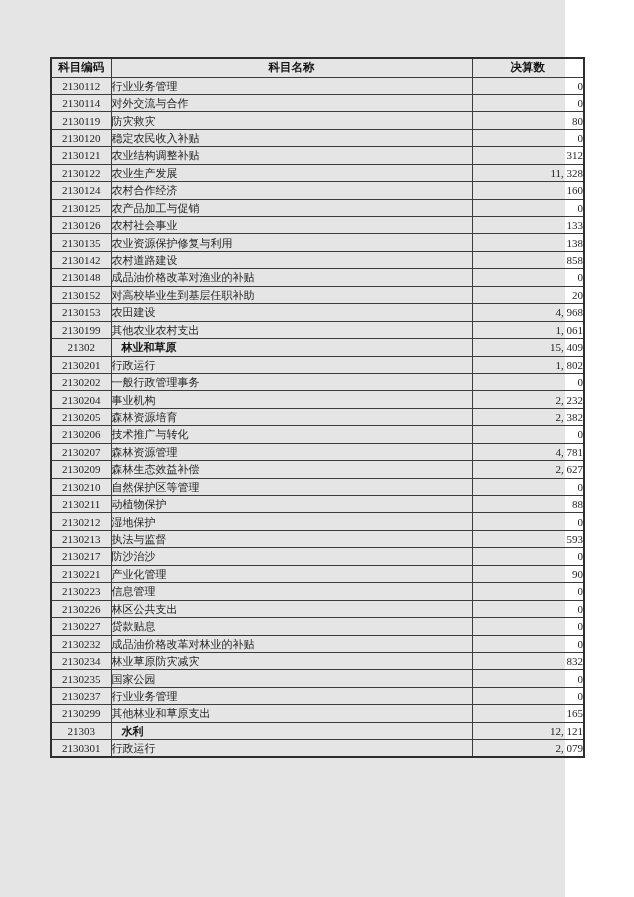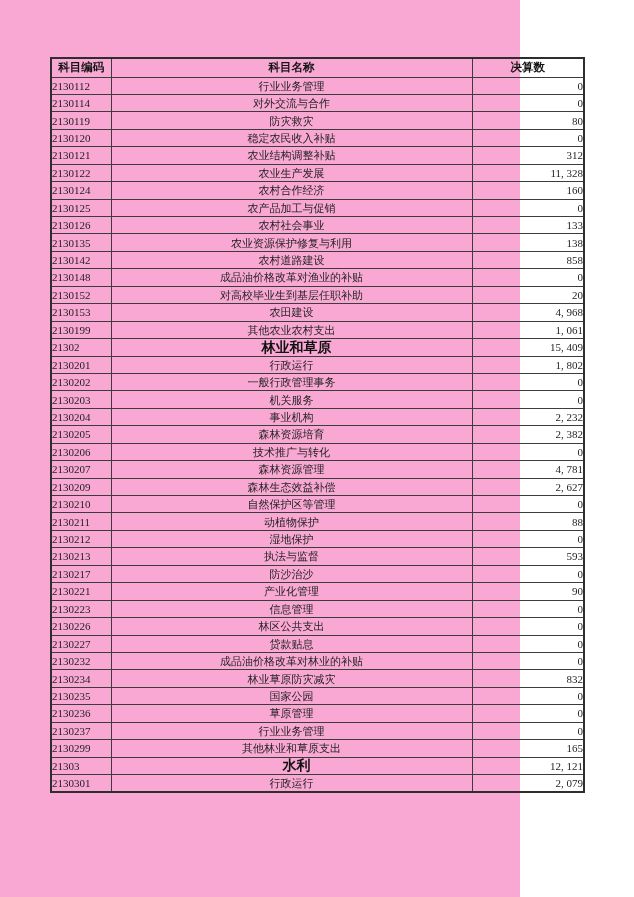--- a/index.html
+++ b/index.html
@@ -9,23 +9,23 @@
   }
   body {
     width: 634px;
     height: 897px;
     overflow: hidden;
     font-family: "Liberation Serif", "DejaVu Serif", serif;
     color: #1f1f1f;
   }
   .sheet {
     position: relative;
-    width: 520px;
+    width: 565px;
     height: 897px;
-    background: #f9a8d4;
+    background: #e5e5e5;
   }
   table.budget {
     position: absolute;
     left: 50px;
     top: 57px;
     width: 533px;
     border-collapse: collapse;
     table-layout: fixed;
     border: 2px solid #2e2e2e;
   }
@@ -45,35 +45,35 @@
   table.budget thead th {
     font-weight: bold;
     text-align: center;
     font-size: 11.5px;
     color: #141414;
   }
   table.budget tbody tr {
     height: 17.45px;
   }
   td.code {
+    text-align: center;
+    padding-left: 3px;
+  }
+  td.name {
     text-align: left;
-    padding-left: 3px;
-  }
-  td.name {
-    text-align: center;
     padding-left: 25px;
   }
   td.value {
     text-align: right;
     padding-right: 3px;
   }
   tr.section td.name {
     padding-left: 10px;
     font-weight: bold;
-    font-size: 14px;
+    font-size: 11px;
     color: #111111;
   }
 </style>
 </head>
 <body>
 
 <div class="sheet">
   <table class="budget">
     <colgroup>
       <col style="width:60px">
@@ -172,25 +172,20 @@
     <td class="code">2130201</td>
     <td class="name">行政运行</td>
     <td class="value">1, 802</td>
   </tr>
         <tr>
     <td class="code">2130202</td>
     <td class="name">一般行政管理事务</td>
     <td class="value">0</td>
   </tr>
         <tr>
-    <td class="code">2130203</td>
-    <td class="name">机关服务</td>
-    <td class="value">0</td>
-  </tr>
-        <tr>
     <td class="code">2130204</td>
     <td class="name">事业机构</td>
     <td class="value">2, 232</td>
   </tr>
         <tr>
     <td class="code">2130205</td>
     <td class="name">森林资源培育</td>
     <td class="value">2, 382</td>
   </tr>
         <tr>
@@ -259,25 +254,20 @@
     <td class="value">0</td>
   </tr>
         <tr>
     <td class="code">2130234</td>
     <td class="name">林业草原防灾减灾</td>
     <td class="value">832</td>
   </tr>
         <tr>
     <td class="code">2130235</td>
     <td class="name">国家公园</td>
-    <td class="value">0</td>
-  </tr>
-        <tr>
-    <td class="code">2130236</td>
-    <td class="name">草原管理</td>
     <td class="value">0</td>
   </tr>
         <tr>
     <td class="code">2130237</td>
     <td class="name">行业业务管理</td>
     <td class="value">0</td>
   </tr>
         <tr>
     <td class="code">2130299</td>
     <td class="name">其他林业和草原支出</td>

